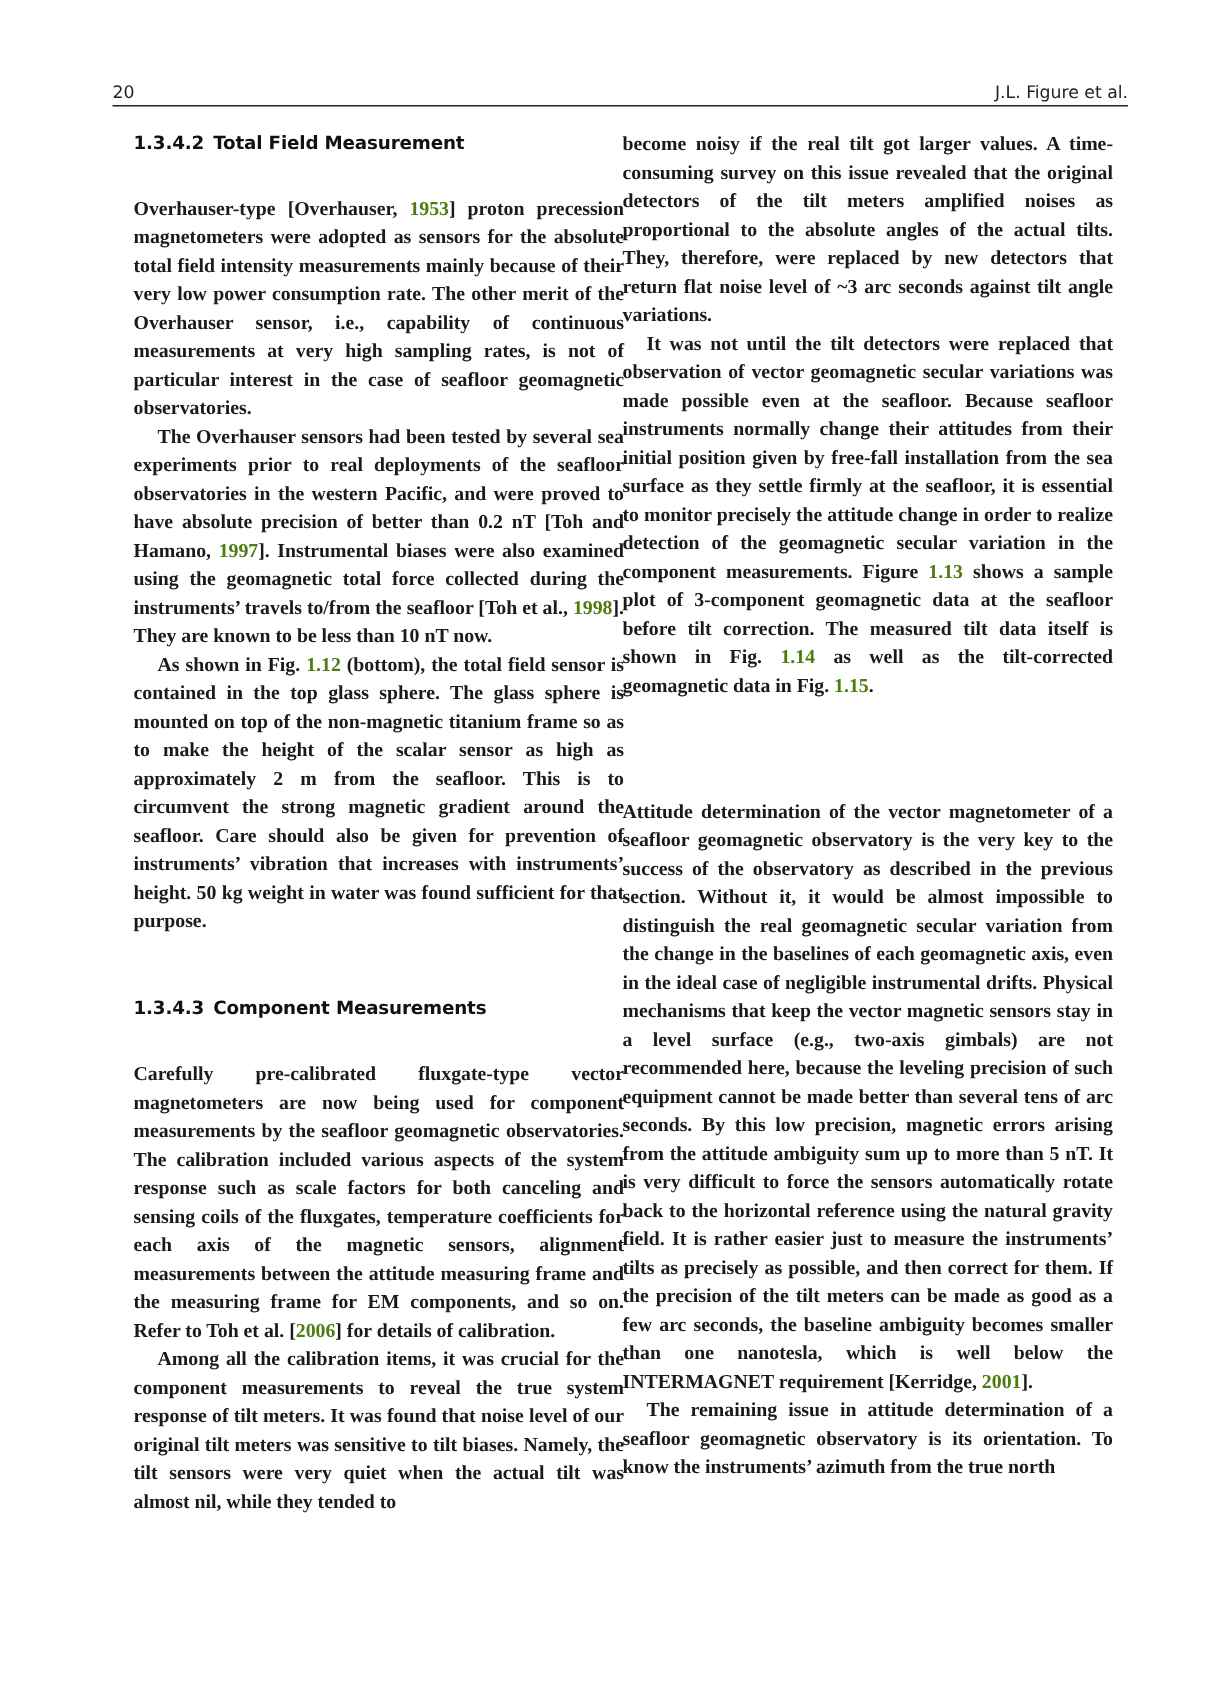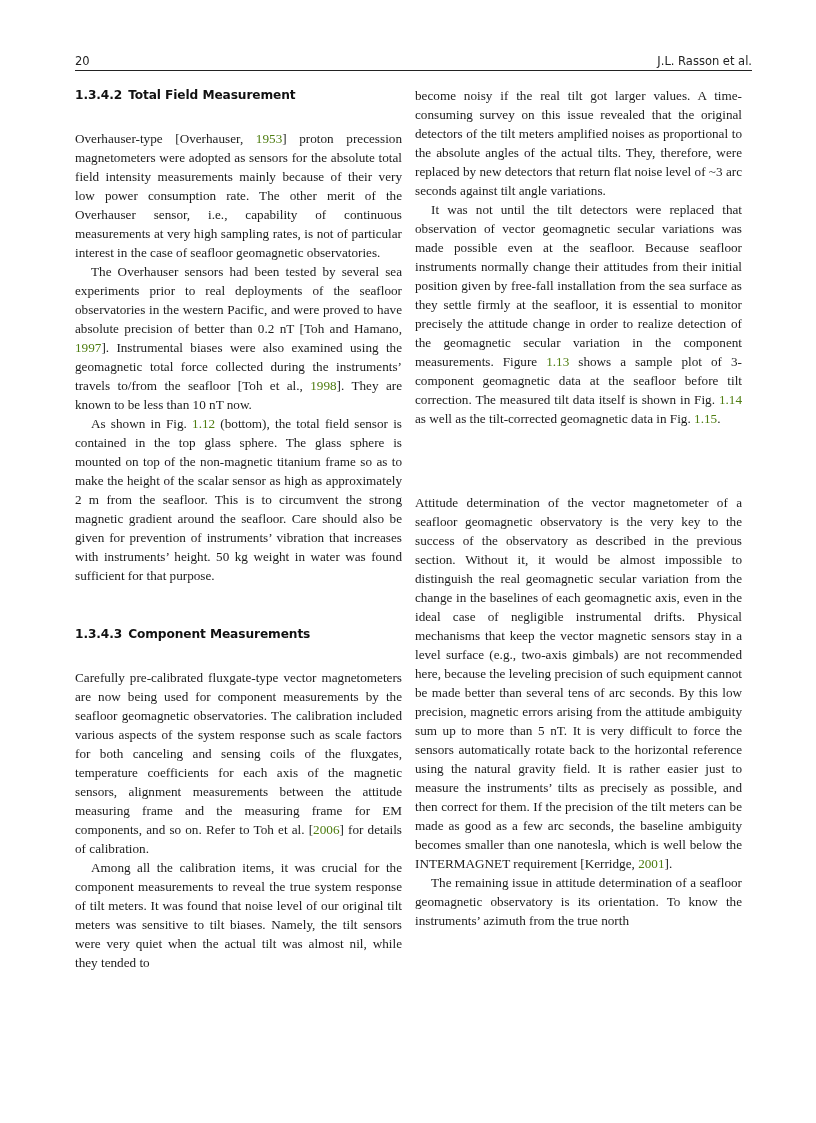--- a/index.html
+++ b/index.html
@@ -6,45 +6,45 @@
   body { width: 816px; height: 1123px; position: relative; overflow: hidden; }
   .page { position: absolute; left: 0; top: 0; width: 736px; height: 1123px; }
   .running-head {
     position: absolute; left: 75px; top: 52px; width: 677px; height: 18px;
     border-bottom: 1px solid #222;
     font-family: "DejaVu Sans", sans-serif; font-size: 11.5px; color: #222;
   }
   .running-head .pageno { position: absolute; left: 0; top: 2px; }
   .running-head .authors { position: absolute; right: 0; top: 2px; }
   .col { position: absolute; top: 86px; width: 327px; }
-  .col.left { left: 75px; }
+  .col.left { left: 89px; }
   .col.right { left: 415px; }
   h3 {
     font-family: "DejaVu Sans", sans-serif; font-weight: bold;
     font-size: 12.2px; margin: 0; color: #111; letter-spacing: -0.1px;
     height: 19px; line-height: 19px;
   }
   h3 .num { margin-right: 6px; }
   p {
     font-family: "Liberation Serif", serif; font-size: 13.2px; line-height: 19px;
-    margin: 0; text-align: justify; color: #1a1a1a; hyphens: manual;
+    margin: 0; text-align: justify; color: #1a1a1a; hyphens: manual; font-weight: bold;
   }
   p.indent { text-indent: 16px; }
   .link { color: #4d7c0f; }
   .gap-after-head { height: 24px; }
   .gap-before-head { height: 40px; }
 </style>
 </head>
 <body>
 
 <div class="page">
 
   <div class="running-head">
     <span class="pageno">20</span>
-    <span class="authors">J.L. Rasson et al.</span>
+    <span class="authors">J.L. Figure et al.</span>
   </div>
 
   <div class="col left">
     <h3>
       <span class="num">1.3.4.2</span><span>Total Field Measurement</span>
     </h3>
     <div class="gap-after-head"></div>
     <p><span>Overhauser-type [Overhauser, </span><span class="link">1953</span><span>] proton precession magnetometers were adopted as sensors for the absolute total field intensity measurements mainly because of their very low power consumption rate. The other merit of the Overhauser sensor, i.e., capability of continuous measurements at very high sampling rates, is not of particular interest in the case of seafloor geomagnetic observatories.</span></p>
     <p class="indent"><span>The Overhauser sensors had been tested by several sea experiments prior to real deployments of the seafloor observatories in the western Pacific, and were proved to have absolute precision of better than 0.2 nT [Toh and Hamano, </span><span class="link">1997</span><span>]. Instrumental biases were also examined using the geomagnetic total force collected during the instruments’ travels to/from the seafloor [Toh et al., </span><span class="link">1998</span><span>]. They are known to be less than 10 nT now.</span></p>
     <p class="indent"><span>As shown in Fig. </span><span class="link">1.12</span><span> (bottom), the total field sensor is contained in the top glass sphere. The glass sphere is mounted on top of the non-magnetic titanium frame so as to make the height of the scalar sensor as high as approximately 2 m from the seafloor. This is to circumvent the strong magnetic gradient around the seafloor. Care should also be given for prevention of instruments’ vibration that increases with instruments’ height. 50 kg weight in water was found sufficient for that purpose.</span></p>

